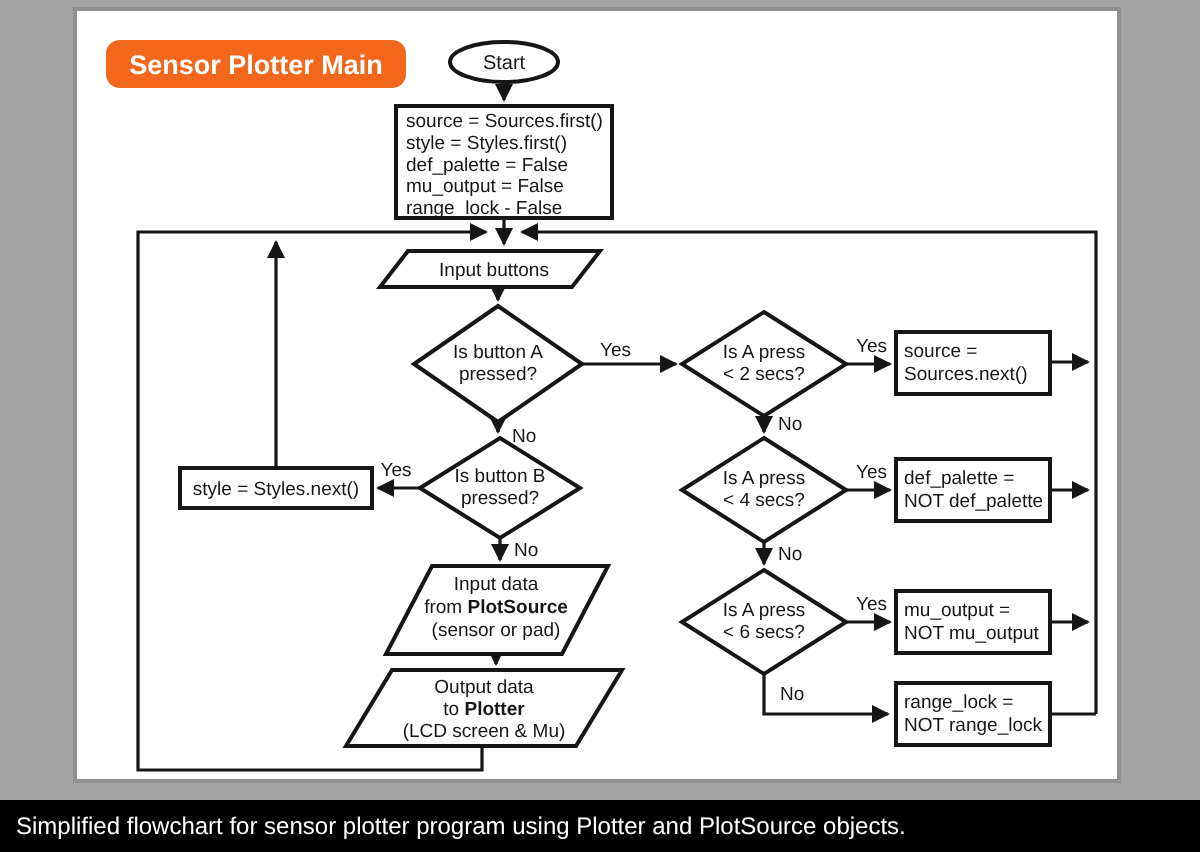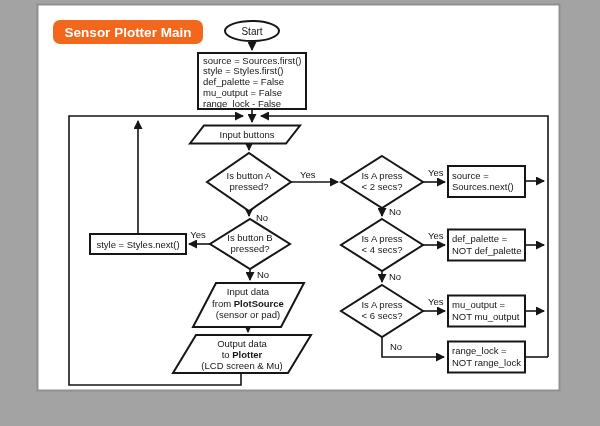--- a/index.html
+++ b/index.html
@@ -154,13 +154,16 @@
         <text class="t" x="452" y="319.5">NOT mu_output</text>
       </g>
       <g>
         <rect class="shape" x="448" y="341.5" width="77" height="31"></rect>
         <text class="t" x="452" y="354">range_lock =</text>
         <text class="t" x="452" y="365.5">NOT range_lock</text>
       </g>
     </svg>
   </div>
 
+  <div id="caption-bar">
+    <span>Simplified flowchart for sensor plotter program using Plotter and PlotSource objects.</span>
+  </div>
 </div>
 
 </body></html>

